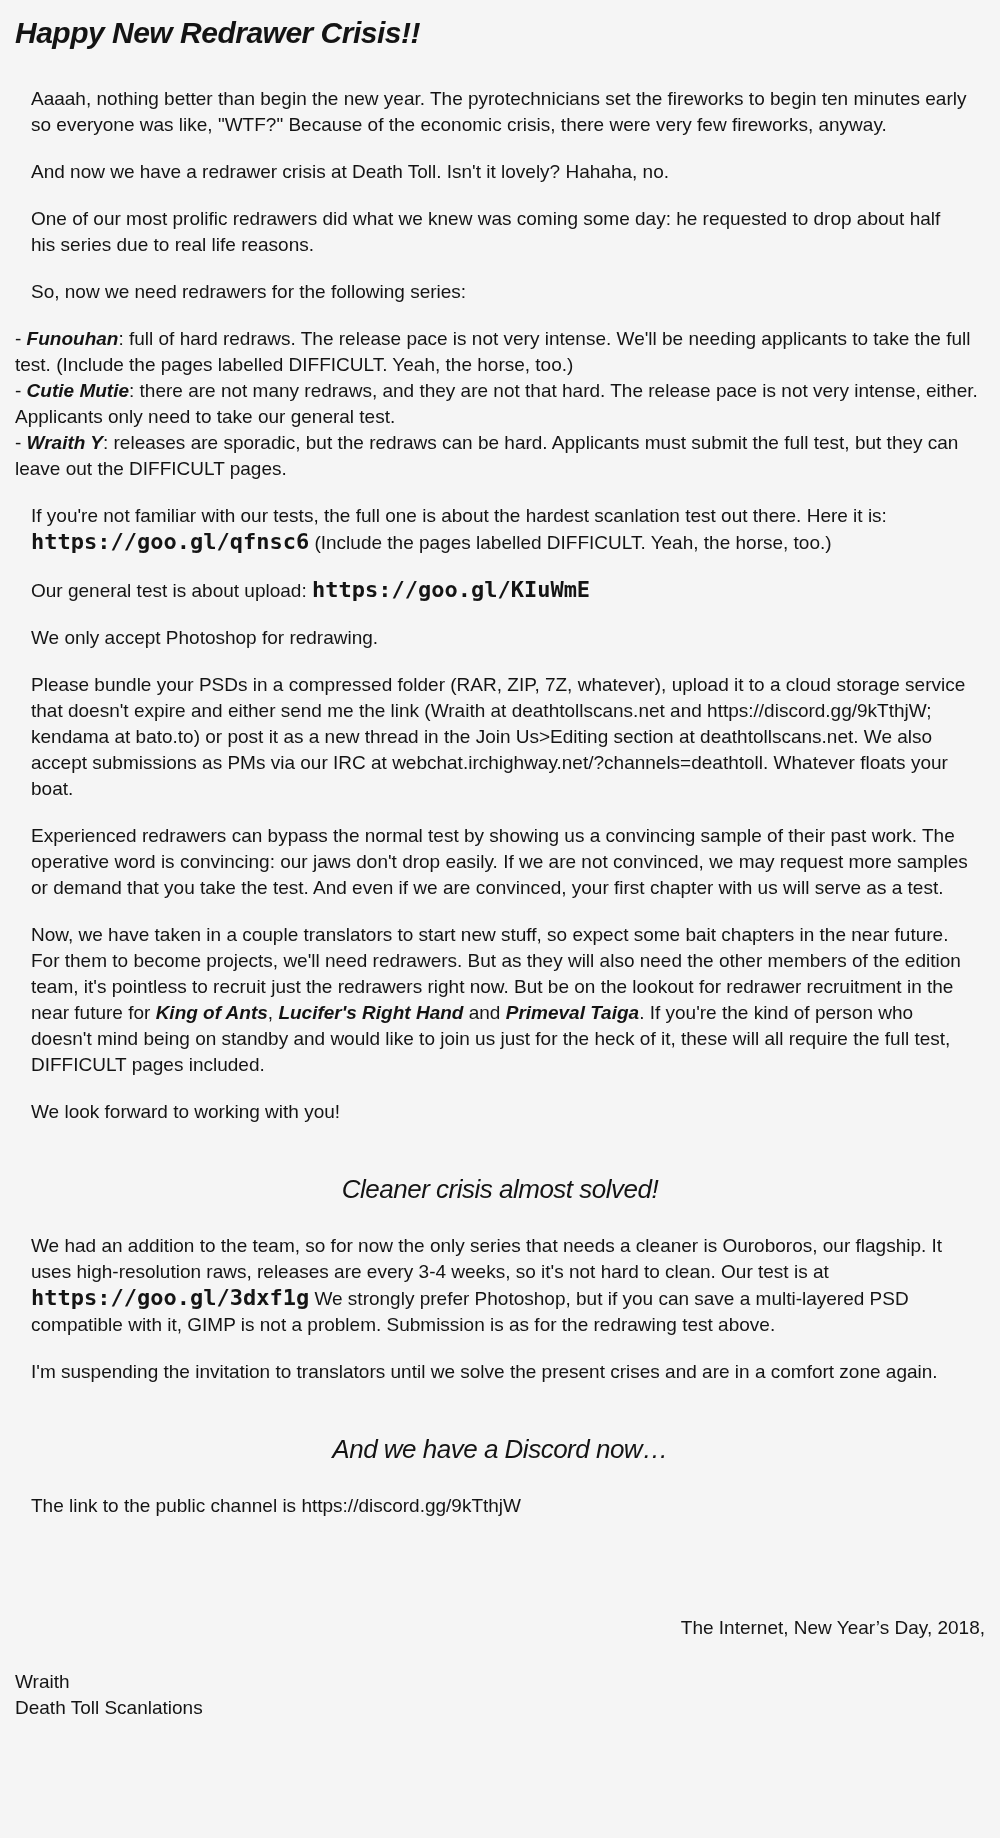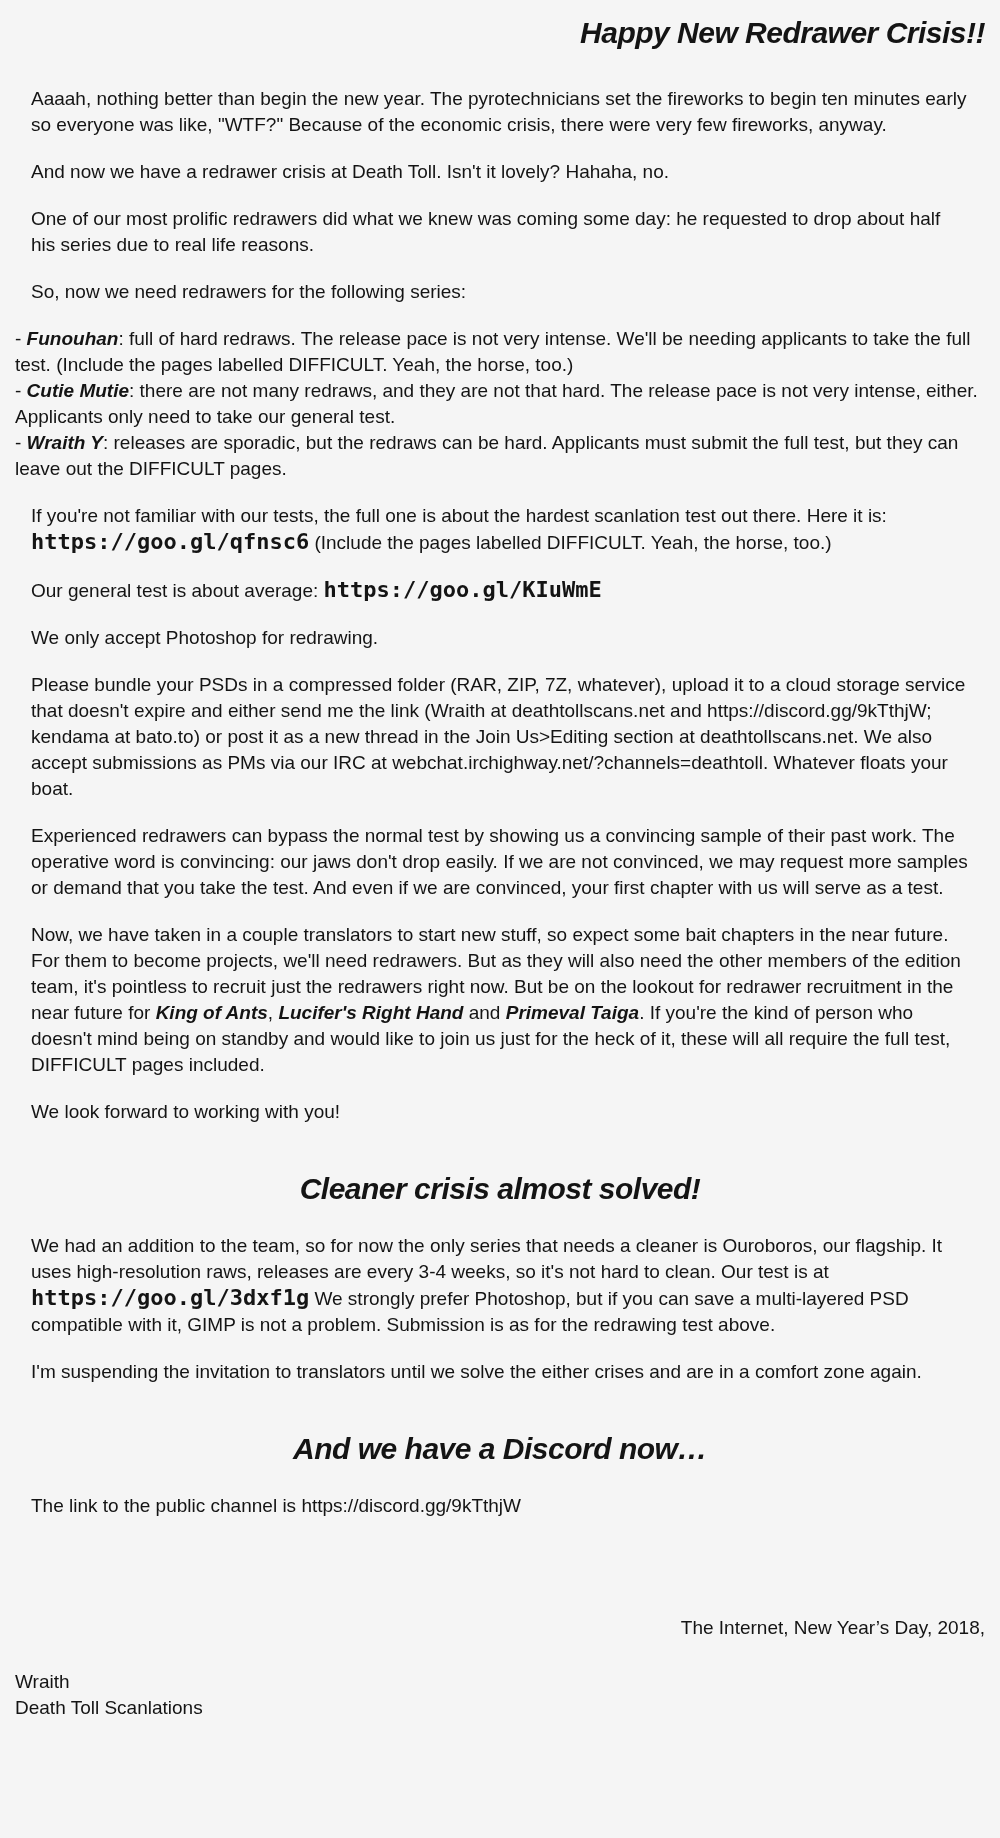--- a/index.html
+++ b/index.html
@@ -17,33 +17,33 @@
     line-height: 26px;
   }
   .page {
     box-sizing: border-box;
     width: 1000px;
     min-height: 1838px;
     padding: 0 15px 20px 15px;
   }
   h1.doc-title {
     margin: 14px 0 34px 0;
-    text-align: right;
+    text-align: left;
     font-size: 30px;
     line-height: 38px;
     font-weight: 700;
     font-style: italic;
     letter-spacing: -0.5px;
   }
   h2.section-heading {
     margin: 46px 0 26px 0;
     text-align: center;
-    font-size: 30px;
+    font-size: 26px;
     line-height: 36px;
-    font-weight: 700;
+    font-weight: 400;
     font-style: italic;
     letter-spacing: -0.5px;
   }
   p {
     margin: 21px 16px;
   }
   .series-list p {
     margin: 0;
   }
   .series-name {
@@ -87,37 +87,37 @@
   <p>So, now we need redrawers for the following series:</p>
 
   <div class="series-list">
     <p><span>- </span><span class="series-name">Funouhan</span><span>: full of hard redraws. The release pace is not very intense. We'll be needing applicants to take the full test. (Include the pages labelled DIFFICULT. Yeah, the horse, too.)</span></p>
     <p><span>- </span><span class="series-name">Cutie Mutie</span><span>: there are not many redraws, and they are not that hard. The release pace is not very intense, either. Applicants only need to take our general test.</span></p>
     <p><span>- </span><span class="series-name">Wraith Y</span><span>: releases are sporadic, but the redraws can be hard. Applicants must submit the full test, but they can leave out the DIFFICULT pages.</span></p>
   </div>
 
   <p><span>If you're not familiar with our tests, the full one is about the hardest scanlation test out there. Here it is: </span><span class="mono-link">https://goo.gl/qfnsc6</span><span> (Include the pages labelled DIFFICULT. Yeah, the horse, too.)</span></p>
 
-  <p><span>Our general test is about average: </span><span class="mono-link">https://goo.gl/KIuWmE</span></p>
+  <p><span>Our general test is about upload: </span><span class="mono-link">https://goo.gl/KIuWmE</span></p>
 
   <p>We only accept Photoshop for redrawing.</p>
 
   <p>Please bundle your PSDs in a compressed folder (RAR, ZIP, 7Z, whatever), upload it to a cloud storage service that doesn't expire and either send me the link (Wraith at deathtollscans.net and https://discord.gg/9kTthjW; kendama at bato.to) or post it as a new thread in the Join Us&gt;Editing section at deathtollscans.net. We also accept submissions as PMs via our IRC at webchat.irchighway.net/?channels=deathtoll. Whatever floats your boat.</p>
 
   <p>Experienced redrawers can bypass the normal test by showing us a convincing sample of their past work. The operative word is convincing: our jaws don't drop easily. If we are not convinced, we may request more samples or demand that you take the test. And even if we are convinced, your first chapter with us will serve as a test.</p>
 
   <p><span>Now, we have taken in a couple translators to start new stuff, so expect some bait chapters in the near future. For them to become projects, we'll need redrawers. But as they will also need the other members of the edition team, it's pointless to recruit just the redrawers right now. But be on the lookout for redrawer recruitment in the near future for </span><span class="upcoming-series">King of Ants</span><span>, </span><span class="upcoming-series">Lucifer's Right Hand</span><span> and </span><span class="upcoming-series">Primeval Taiga</span><span>. If you're the kind of person who doesn't mind being on standby and would like to join us just for the heck of it, these will all require the full test, DIFFICULT pages included.</span></p>
 
   <p>We look forward to working with you!</p>
 
   <h2 class="section-heading">Cleaner crisis almost solved!</h2>
 
   <p><span>We had an addition to the team, so for now the only series that needs a cleaner is Ouroboros, our flagship. It uses high-resolution raws, releases are every 3-4 weeks, so it's not hard to clean. Our test is at </span><span class="mono-link">https://goo.gl/3dxf1g</span><span> We strongly prefer Photoshop, but if you can save a multi-layered PSD compatible with it, GIMP is not a problem. Submission is as for the redrawing test above.</span></p>
 
-  <p>I'm suspending the invitation to translators until we solve the either crises and are in a comfort zone again.</p>
+  <p>I'm suspending the invitation to translators until we solve the present crises and are in a comfort zone again.</p>
 
   <h2 class="section-heading">And we have a Discord now…</h2>
 
   <p>The link to the public channel is https://discord.gg/9kTthjW</p>
 
   <p class="dateline">The Internet, New Year’s Day, 2018,</p>
 
   <p class="sig-name">Wraith</p>
   <p class="sig-group">Death Toll Scanlations</p>
 

